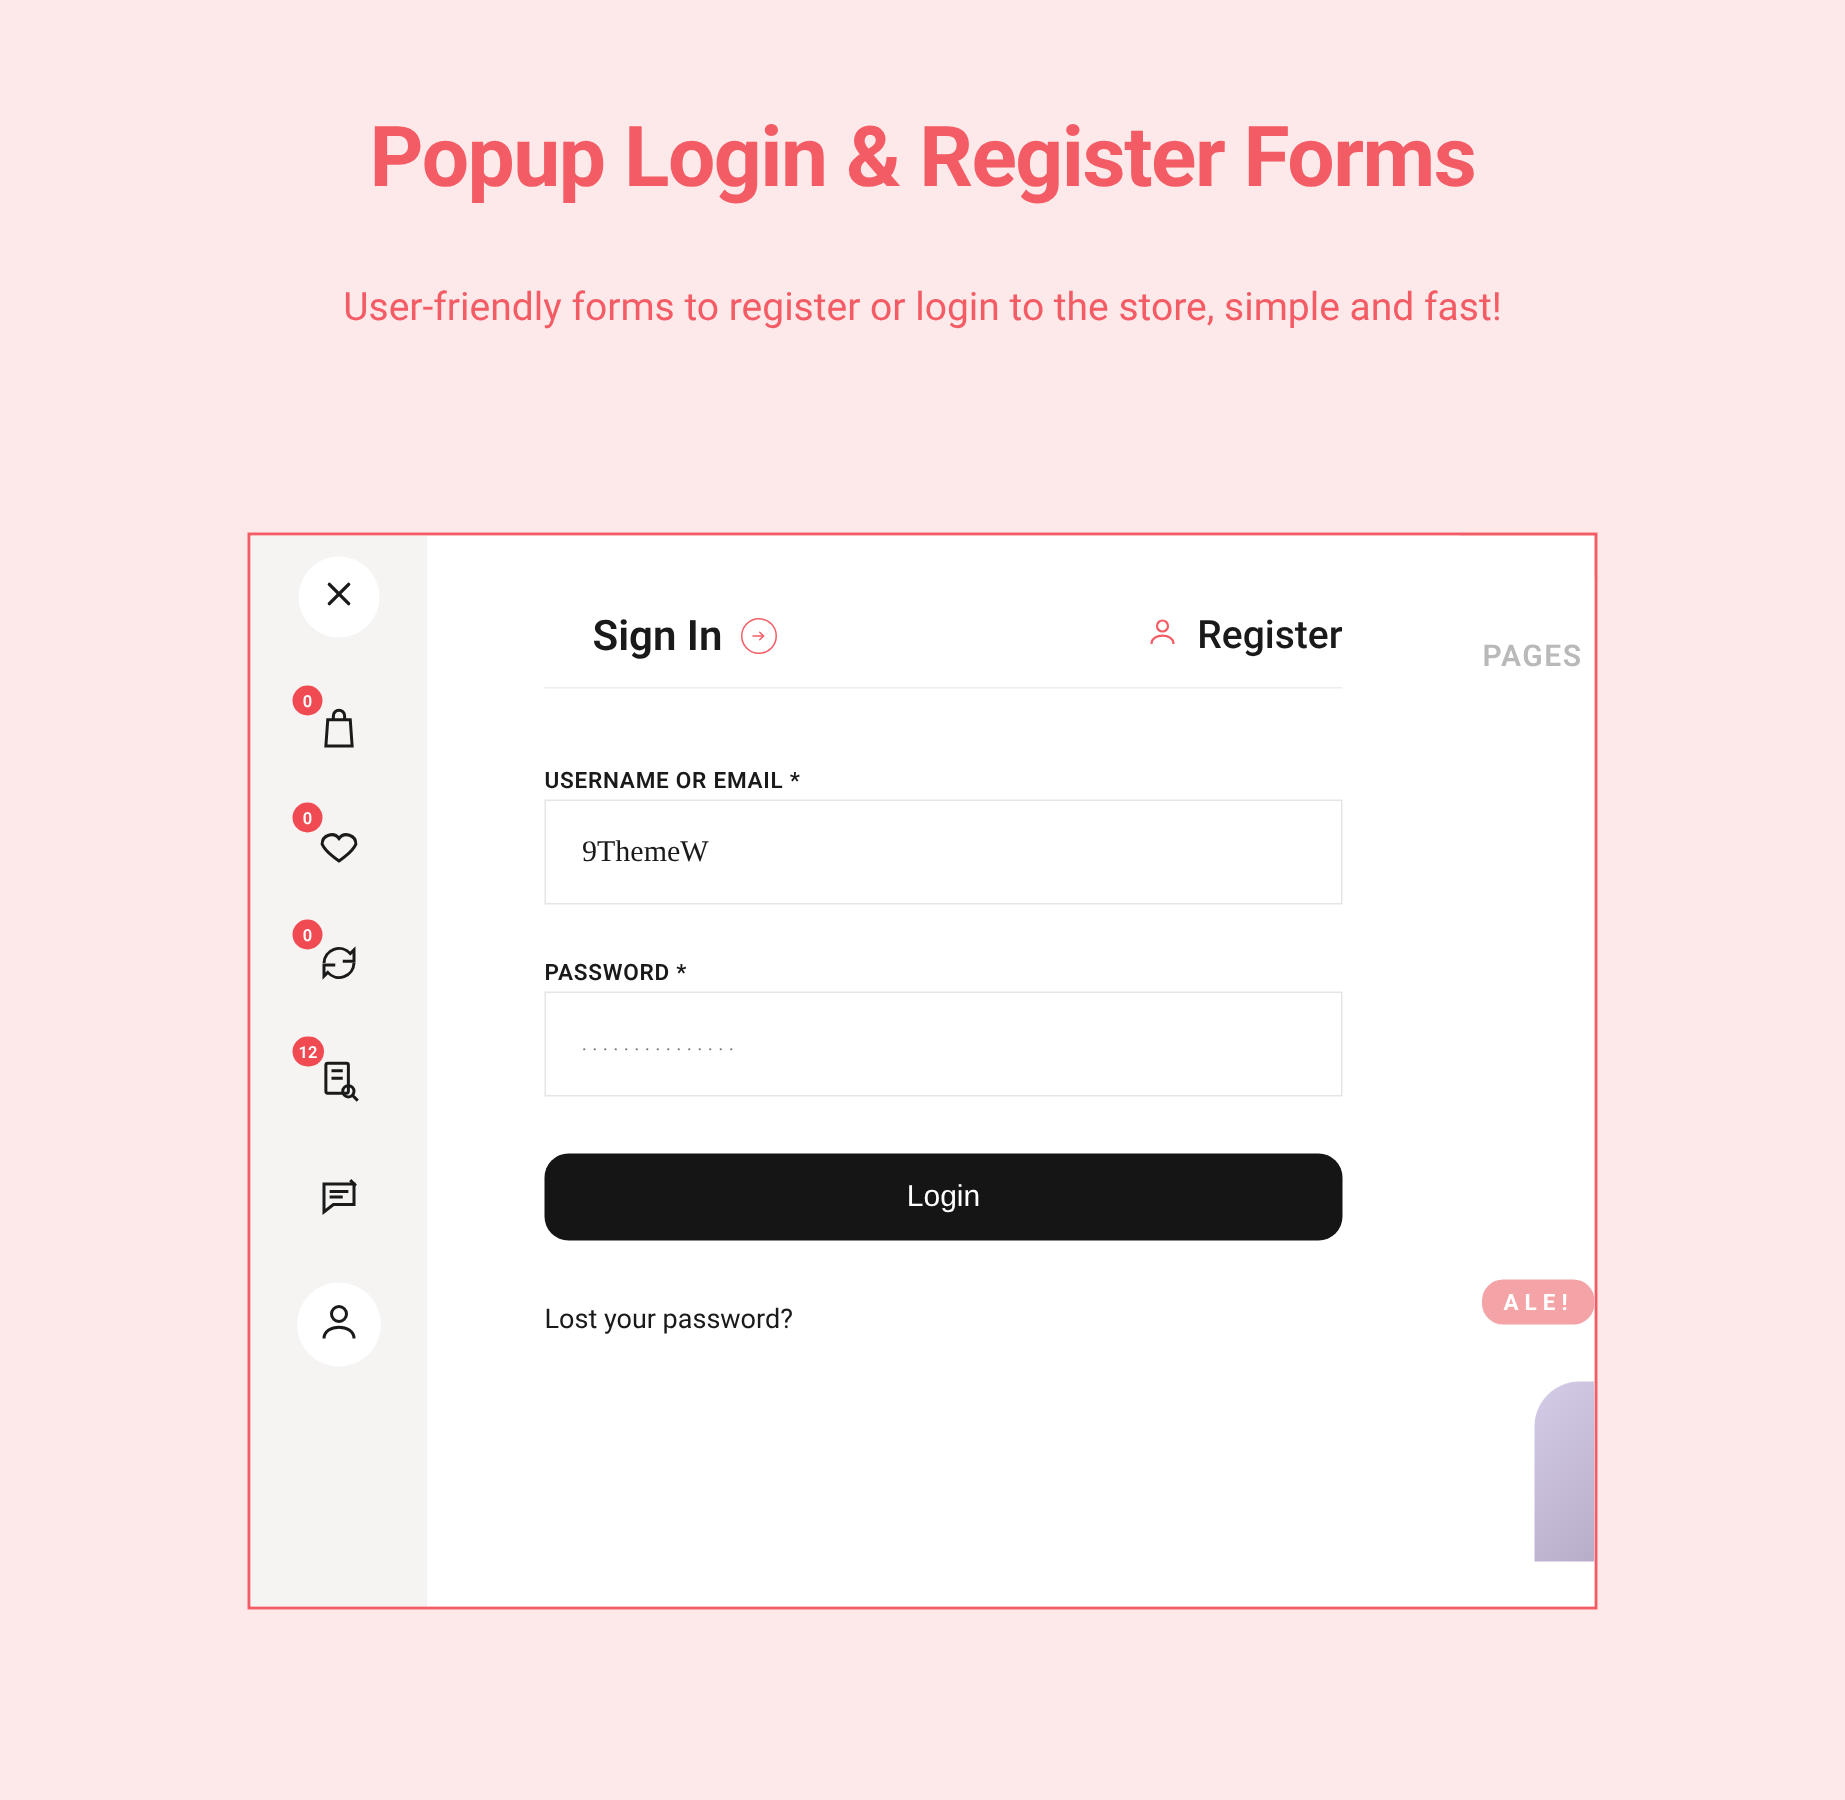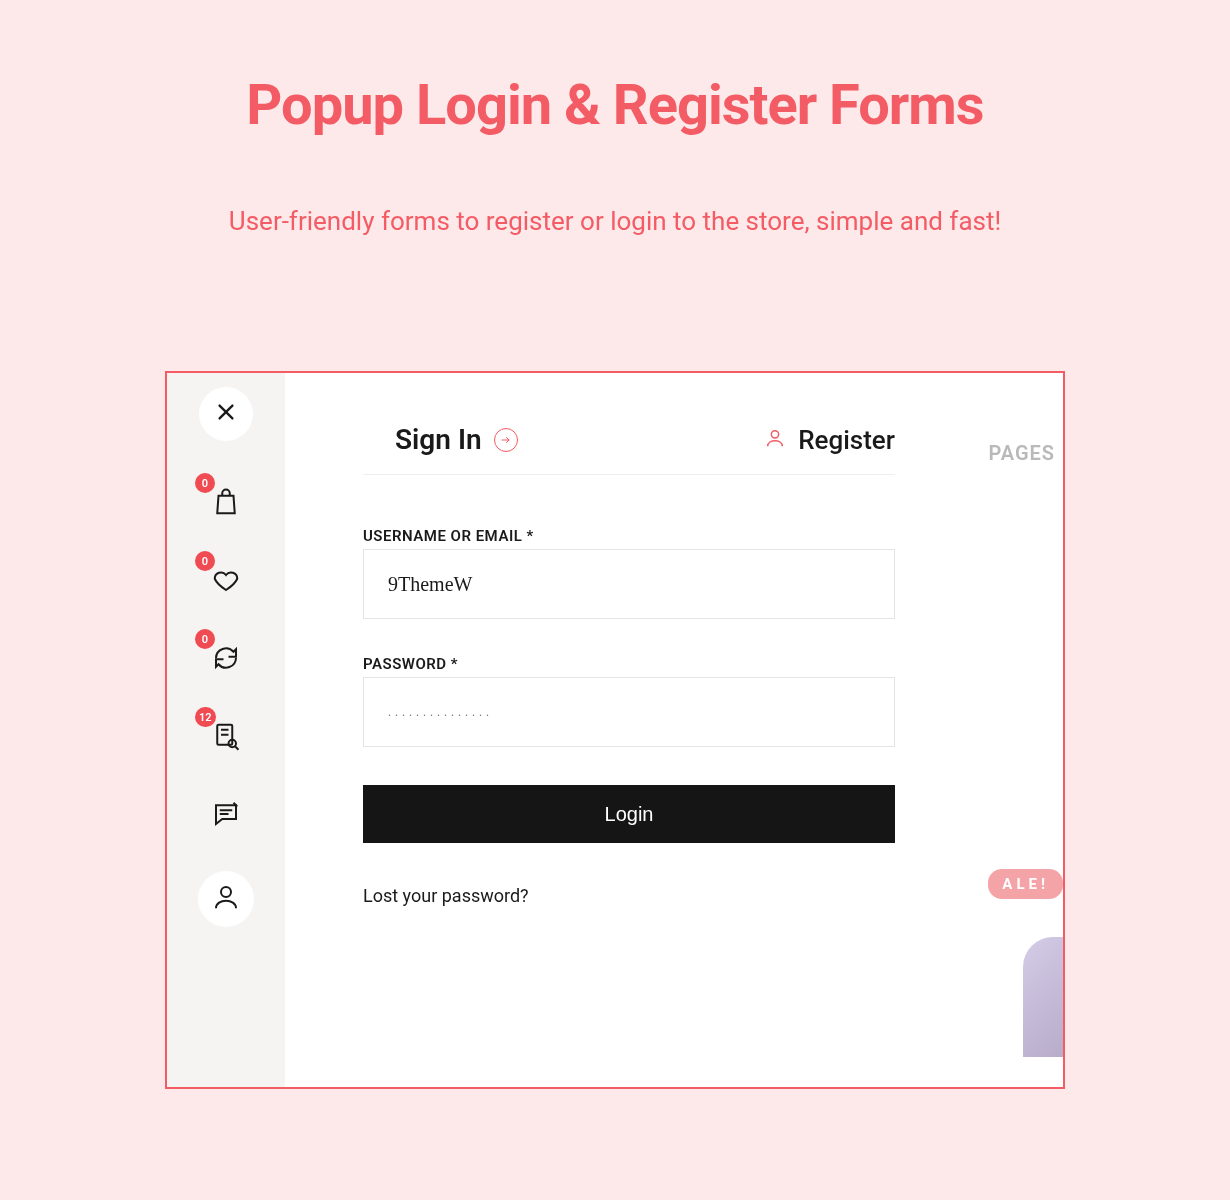--- a/index.html
+++ b/index.html
@@ -16,21 +16,21 @@
       font-weight: 700;
       color: #f35c64;
       padding-top: 72px;
       letter-spacing: -1px;
     }
     .page-subtitle {
       text-align: center;
       font-size: 26px;
       font-weight: 400;
       color: #f35c64;
-      margin-top: 68px;
+      margin-top: 52px;
     }
     .frame {
       width: 900px;
       height: 718px;
       margin: 135px auto 0;
       border: 2px solid #f35c64;
       background: #fff;
       position: relative;
       overflow: hidden;
     }
@@ -197,21 +197,21 @@
       font-size: 16px;
       font-weight: 600;
       letter-spacing: 0.5px;
     }
     .login-btn {
       width: 100%;
       height: 58px;
       background: #151515;
       color: #fff;
       border: none;
-      border-radius: 0;
+      border-radius: 16px;
       font-size: 20px;
       margin-top: 38px;
       cursor: pointer;
     }
     .lost-link {
       margin-top: 42px;
       font-size: 18px;
       color: #1a1a1a;
       cursor: pointer;
     }

